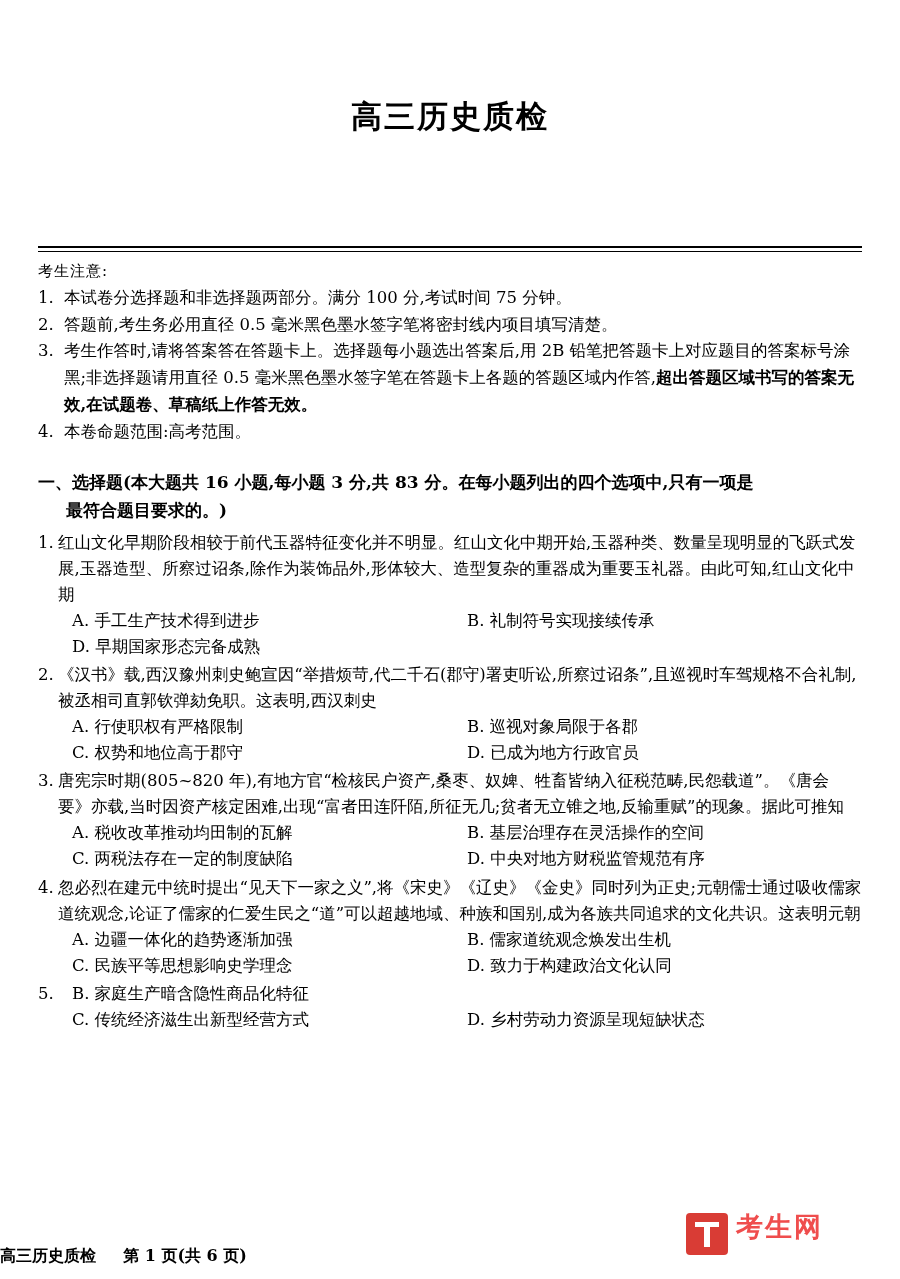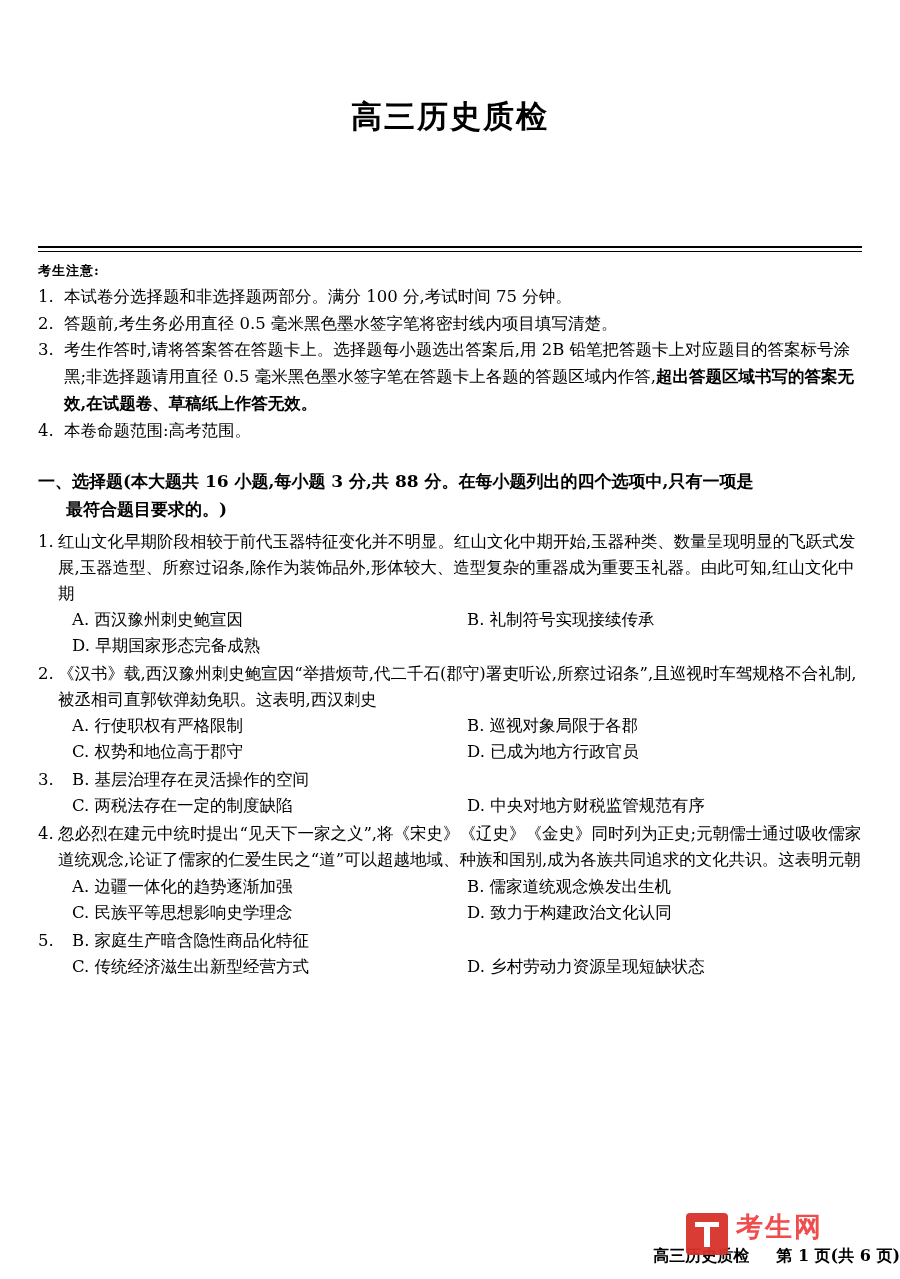--- a/index.html
+++ b/index.html
@@ -32,22 +32,22 @@
   }
   .double-rule {
     border-top: 2px solid #000;
     border-bottom: 1px solid #000;
     height: 3px;
   }
   .notice-block {
     margin: 10px 38px 0 38px;
   }
   .notice-title {
-    font-size: 13px;
-    font-weight: bold;
+    font-size: 15px;
+    font-weight: normal;
     letter-spacing: 1px;
   }
   .notice-list {
     margin-top: 4px;
   }
   .notice-item {
     font-size: 16.5px;
     line-height: 1.62;
     text-indent: 0;
     padding-left: 26px;
@@ -101,21 +101,21 @@
     flex: 0 0 50%;
     font-size: 16.5px;
     line-height: 1.58;
     white-space: nowrap;
   }
   .footer {
     position: absolute;
     left: 0;
     right: 0;
     bottom: 12px;
-    text-align: right;
+    text-align: left;
     font-size: 16px;
     font-weight: bold;
   }
   .footer .sep {
     display: inline-block;
     width: 16px;
   }
   .watermark {
     position: absolute;
     right: 14px;
@@ -203,34 +203,34 @@
 
       <div class="notice-item">
         <span class="num">4.</span>
         <span>本卷命题范围:高考范围。</span>
       </div>
 
     </div>
   </div>
 
   <div class="section-head">
-    <span class="lead">一、选择题(本大题共 16 小题,每小题 3 分,共 88 分。在每小题列出的四个选项中,只有一项是</span>
+    <span class="lead">一、选择题(本大题共 16 小题,每小题 3 分,共 83 分。在每小题列出的四个选项中,只有一项是</span>
     <span class="sub lead">最符合题目要求的。)</span>
   </div>
 
   <div class="questions">
 
     <div class="q">
       <div class="q-stem">
         <span class="qnum">1.</span>
         <span>红山文化早期阶段相较于前代玉器特征变化并不明显。红山文化中期开始,玉器种类、数量呈现明显的飞跃式发展,玉器造型、所察过诏条,除作为装饰品外,形体较大、造型复杂的重器成为重要玉礼器。由此可知,红山文化中期</span>
       </div>
       <div class="opts">
         <div class="opt-row">
-          <div class="opt">A. 西汉豫州刺史鲍宣因</div>
+          <div class="opt">A. 手工生产技术得到进步</div>
           <div class="opt">B. 礼制符号实现接续传承</div>
         </div>
         <div class="opt-row">
           <div class="opt">D. 早期国家形态完备成熟</div>
         </div>
       </div>
     </div>
 
     <div class="q">
       <div class="q-stem">
@@ -245,23 +245,25 @@
         <div class="opt-row">
           <div class="opt">C. 权势和地位高于郡守</div>
           <div class="opt">D. 已成为地方行政官员</div>
         </div>
       </div>
     </div>
 
     <div class="q">
       <div class="q-stem">
         <span class="qnum">3.</span>
-      </div>
-      <div class="opts">
-        <div class="opt-row">
+        <span>唐宪宗时期(805~820 年),有地方官“检核民户资产,桑枣、奴婢、牲畜皆纳入征税范畴,民怨载道”。《唐会要》亦载,当时因资产核定困难,出现“富者田连阡陌,所征无几;贫者无立锥之地,反输重赋”的现象。据此可推知</span>
+      </div>
+      <div class="opts">
+        <div class="opt-row">
+          <div class="opt">A. 税收改革推动均田制的瓦解</div>
           <div class="opt">B. 基层治理存在灵活操作的空间</div>
         </div>
         <div class="opt-row">
           <div class="opt">C. 两税法存在一定的制度缺陷</div>
           <div class="opt">D. 中央对地方财税监管规范有序</div>
         </div>
       </div>
     </div>
 
     <div class="q">

